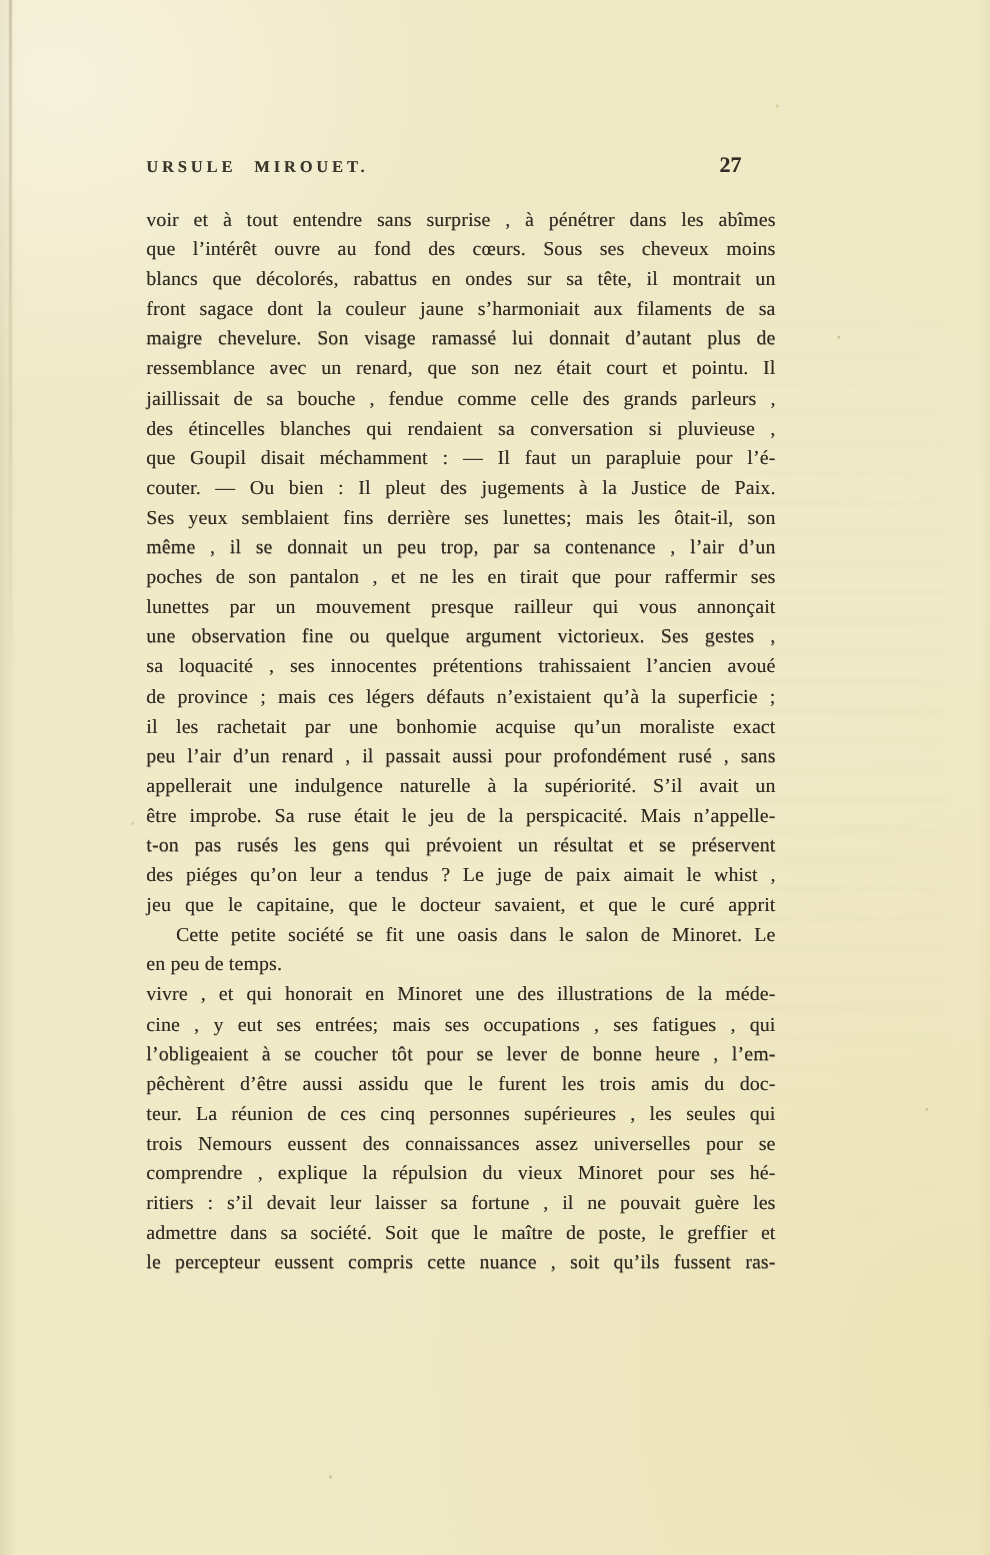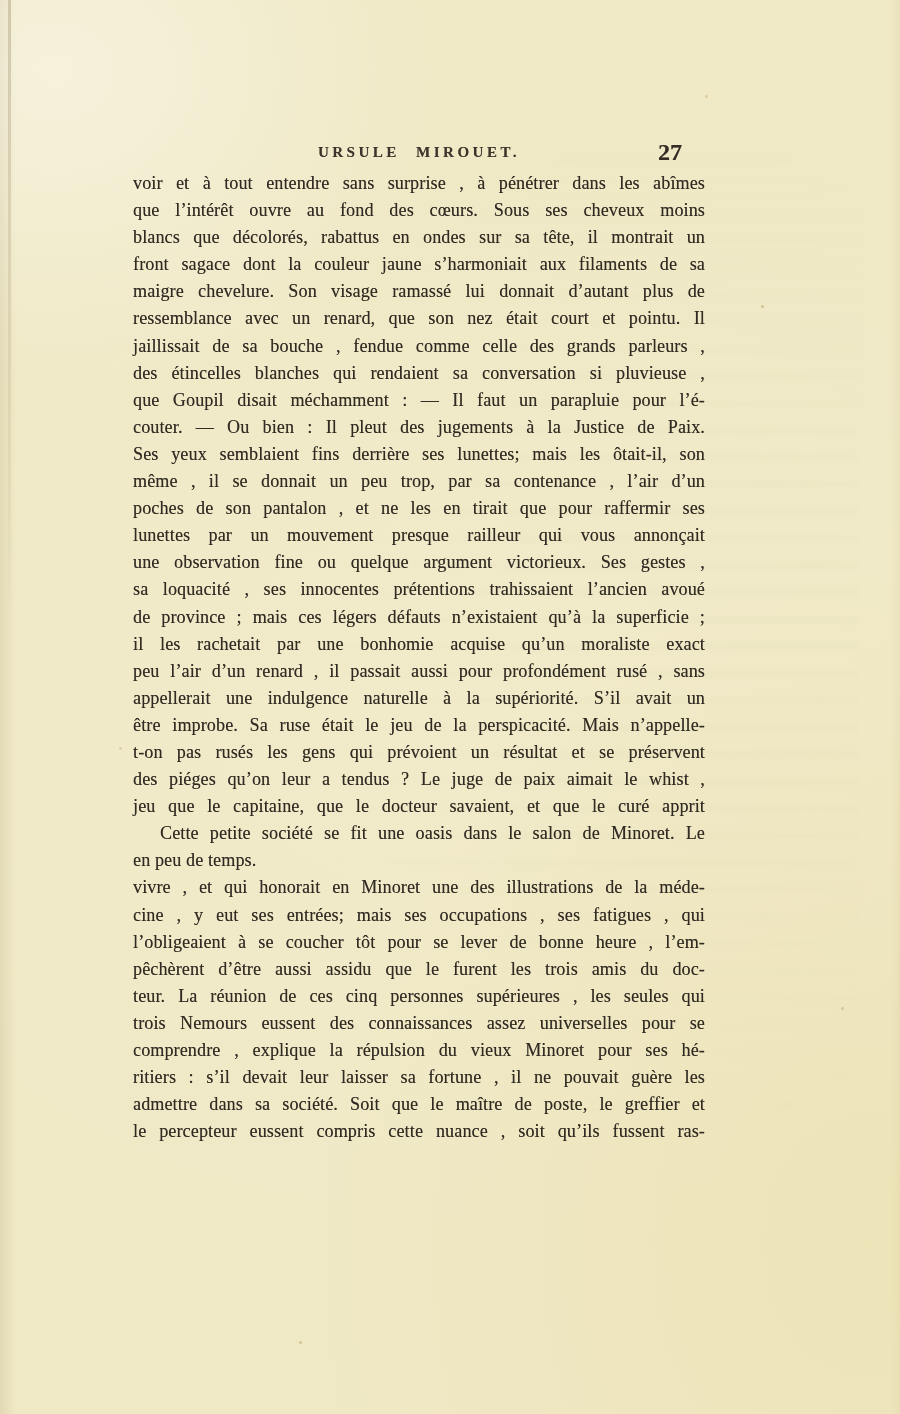--- a/index.html
+++ b/index.html
@@ -45,35 +45,34 @@
     box-shadow:
       762px 306px 0 1px rgba(160,125,60,0.35),
       842px 1008px 0 1px rgba(160,125,60,0.28),
       300px 1342px 0 1px rgba(160,125,60,0.30),
       120px 748px 0 1px rgba(160,125,60,0.22),
       706px 96px 0 1px rgba(190,150,70,0.30);
     border-radius: 50%;
   }
   .running-header {
     position: absolute; left: 133px; top: 144px; width: 572px;
-    text-align: center;
     font-size: 15px; font-weight: 700;
     letter-spacing: 3.5px; word-spacing: 9px;
     color: #3b352b;
     text-shadow: 0.2px 0.2px 0.4px rgba(59,53,43,0.45);
   }
   .page-number {
     position: absolute; left: 646px; top: 139px; width: 36px;
-    text-align: right;
-    font-size: 24px; font-weight: 700;
+    text-align: center;
+    font-size: 20px; font-weight: 700;
     color: #332d24;
     text-shadow: 0.2px 0.2px 0.4px rgba(51,45,36,0.45);
   }
   .text-block {
-    position: absolute; left: 133px; top: 170px; width: 572px;
+    position: absolute; left: 133px; top: 186px; width: 572px;
   }
   .line {
     height: 27.1px; line-height: 27.1px;
     font-size: 18px;
     letter-spacing: 0.15px;
     text-align: justify;
     text-align-last: justify;
     text-justify: inter-word;
     white-space: normal;
     overflow: visible;

